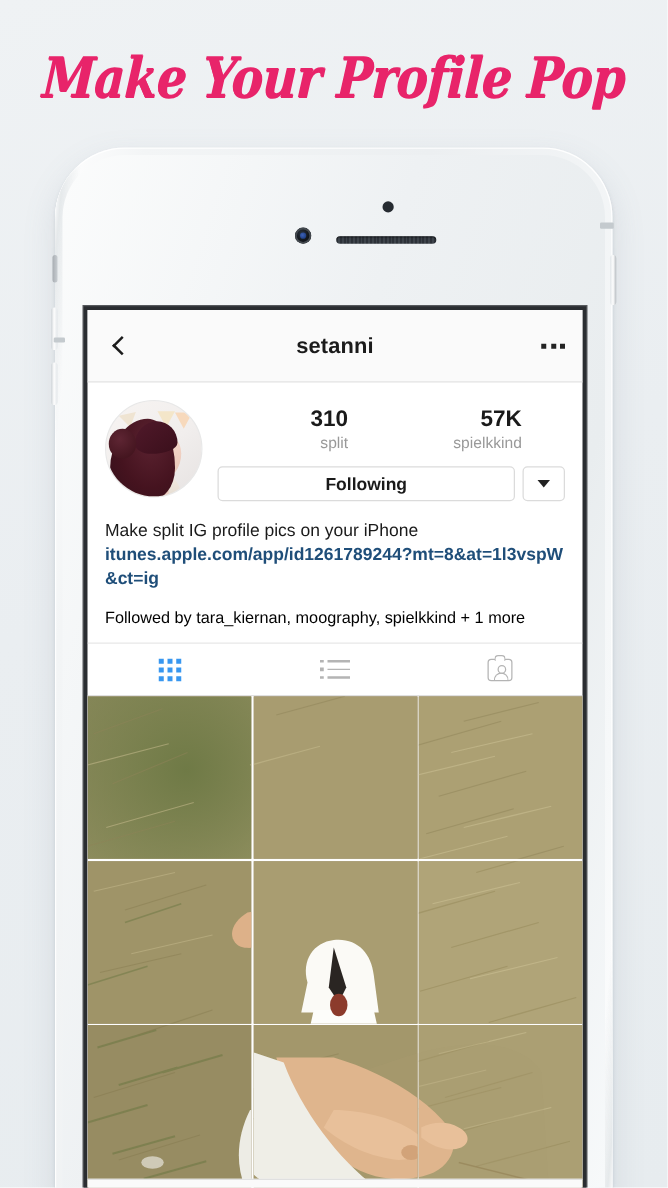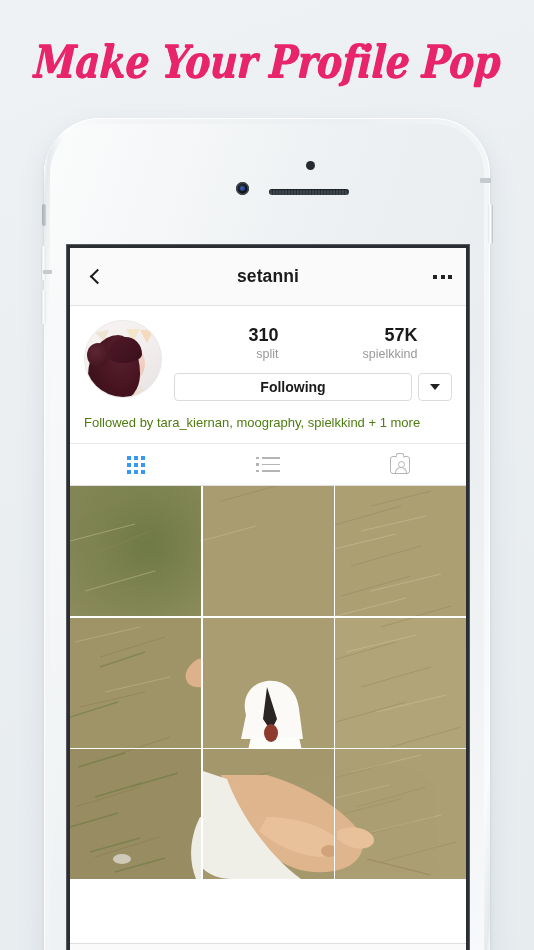--- a/index.html
+++ b/index.html
@@ -325,21 +325,21 @@
     font-weight: 700;
     color: #1f4e79;
     line-height: 19px;
     word-break: break-all;
   }
 
   
   .followed-by {
     padding: 14px 22px 13px 14px;
     font-size: 13px;
-    color: #4d7c0f;
+    color: #000000;
     border-bottom: 1px solid #e8e8e8;
   }
 
   
   .tabbar {
     height: 42px;
     display: flex;
     border-bottom: 1px solid #e0e0e0;
   }
   .tab {
@@ -514,20 +514,24 @@
         </div>
         <div class="action-row">
           <div class="follow-btn">Following</div>
           <div class="caret-btn">
             <span class="caret-down"></span>
           </div>
         </div>
       </div>
     </div>
 
+    <div class="bio">
+      <div class="bio-text">Make split IG profile pics on your iPhone</div>
+      <div class="bio-link">itunes.apple.com/app/id1261789244?mt=8&amp;at=1l3vspW&amp;ct=ig</div>
+    </div>
 
     <div class="followed-by">Followed by tara_kiernan, moography, spielkkind + 1 more</div>
 
     <div class="tabbar">
       <div class="tab">
         <span class="grid-icon">
           <span></span>
             <span></span>
             <span></span>
           <span></span>

